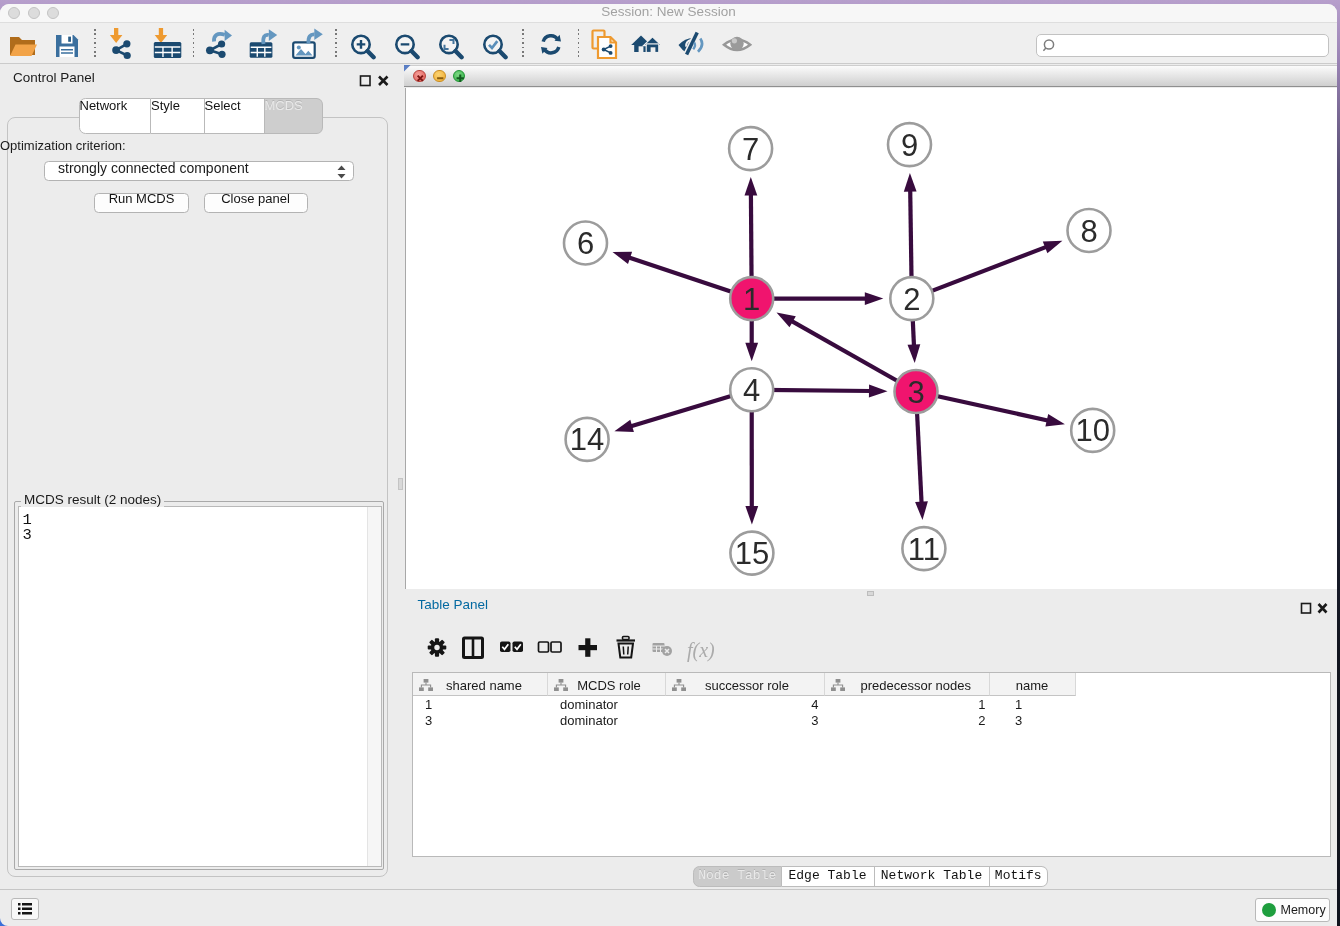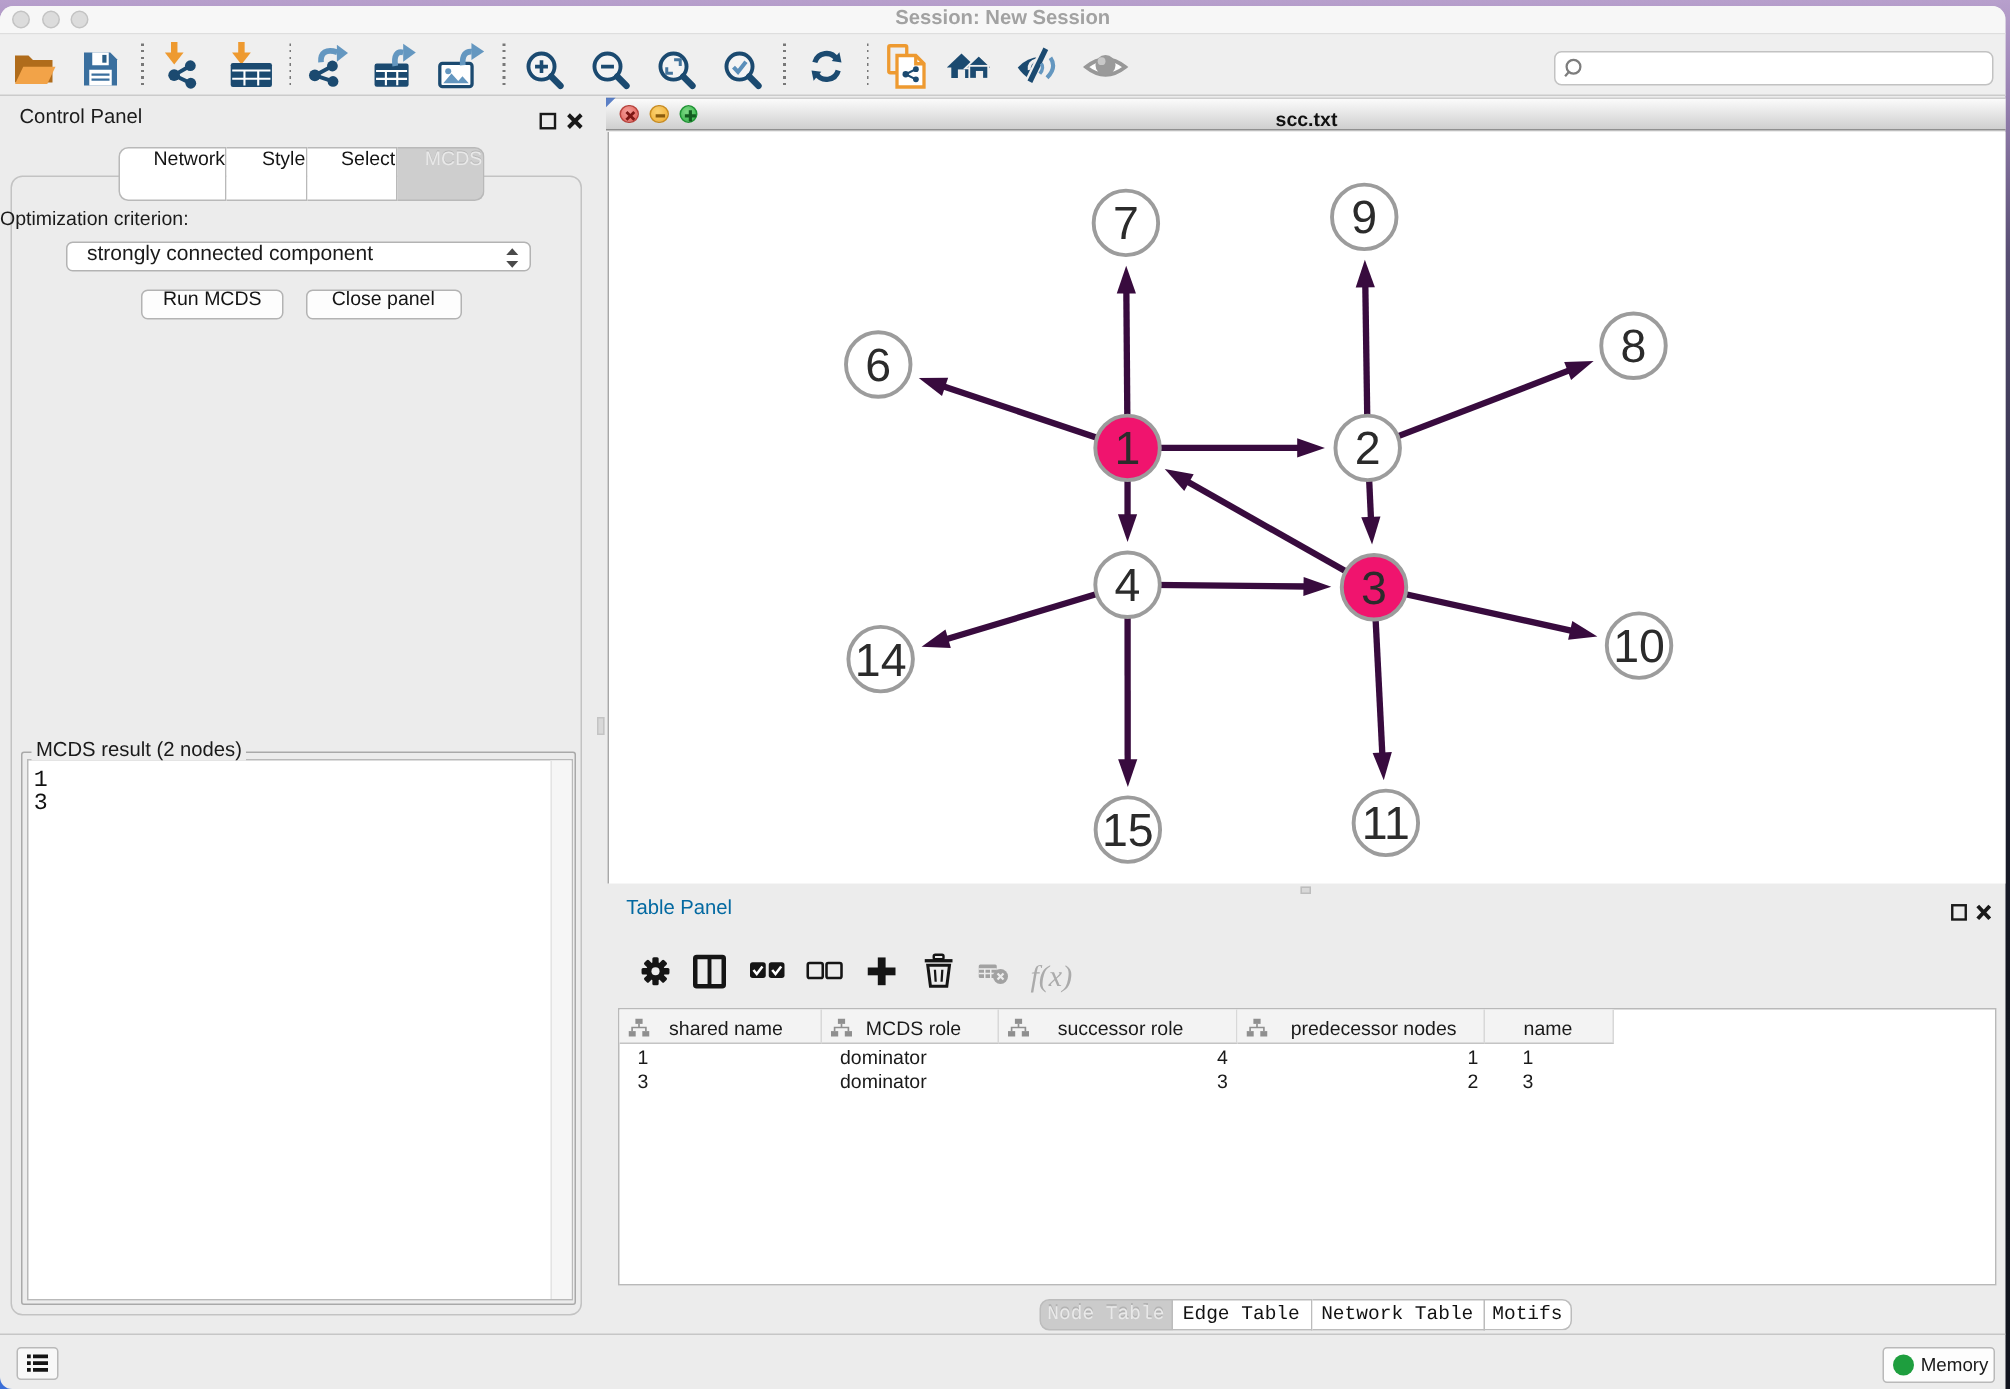--- a/index.html
+++ b/index.html
@@ -1,31 +1,31 @@
 <!DOCTYPE html>
 <html><head><meta charset="utf-8"><style>
 * { margin:0; padding:0; box-sizing:border-box; }
 html,body { width:1340px; height:926px; overflow:hidden; }
 body { background:linear-gradient(180deg,#b79fcc 0%,#9a83b4 60px,#584e74 170px,#23253a 420px,#12151f 650px,#10131d 100%);
   font-family:"Liberation Sans",sans-serif; }
 .abs { position:absolute; }
 #bluecorner { position:absolute; left:0; top:908px; width:16px; height:18px; background:#3b6fd8; }
 #win { position:absolute; left:0; top:4px; width:1337px; height:922px; background:#ececec;
   border-radius:9px 9px 0 8px; overflow:hidden; }
-#titlebar { position:absolute; left:0; top:0; width:100%; height:18.5px; background:#f7f7f7; border-bottom:1px solid #dedede;font-weight:bold; }
+#titlebar { position:absolute; left:0; top:0; width:100%; height:18.5px; background:#f7f7f7; border-bottom:1px solid #dedede; }
 .tl { position:absolute; top:3px; width:12px; height:12px; border-radius:50%; background:#dcdcdc; border:1px solid #c3c3c3; }
 #title { position:absolute; top:-0.5px; left:0; width:100%; text-align:center; font-size:13.5px; color:#a2a2a2; }
 #toolbar { position:absolute; left:0; top:19px; width:100%; height:41px; background:#efefef; border-bottom:1px solid #cbcbcb; }
 .tbi { position:absolute; }
 .tsep { position:absolute; top:25px; height:31px; width:1.6px; background:repeating-linear-gradient(180deg,#787878 0 1.6px,rgba(0,0,0,0) 1.6px 4.4px); }
 #search { position:absolute; left:1036px; top:29.5px; width:293px; height:23px; background:#fff; border:1px solid #c2c2c2; border-radius:5px; }
 .t13 { font-size:13px; color:#1a1a1a; line-height:15px; white-space:nowrap; }
 
 #cp-title { position:absolute; left:13px; top:66.4px; font-size:13.5px; color:#1c1c1c; }
-.tab { position:absolute; top:93.5px; height:36px; background:#fff; border:1px solid #b9b9b9; font-size:13px; color:#141414; text-align:right; line-height:18px; }
+.tab { position:absolute; top:93.5px; height:36px; background:#fff; border:1px solid #b9b9b9; font-size:13px; color:#141414; text-align:left; line-height:18px; }
 #cp-box { position:absolute; left:6.5px; top:113px; width:381px; height:760px; border:1px solid #c3c3c3; border-radius:8px; }
 #opt-label { position:absolute; left:0px; top:133.9px; width:400px; font-size:13px; color:#1b1b1b; }
 #dd { position:absolute; left:44px; top:156.5px; width:310px; height:20px; background:#fff; border:1px solid #b3b3b3; border-radius:4.5px; }
 .btn { position:absolute; top:189px; height:20px; background:#fdfdfd; border:1px solid #b3b3b3; border-radius:4.5px; font-size:13px; color:#141414; text-align:center; line-height:18px; }
 #fs { position:absolute; left:13.5px; top:496.5px; width:370px; height:369px; border:1px solid #a9a9a9; border-radius:2px; }
 #fs-legend { position:absolute; left:21px; top:488px; background:#ececec; padding:0 3px; font-size:13.5px; color:#1a1a1a; }
 #fs-white { position:absolute; left:17.5px; top:501.5px; width:364px; height:361px; background:#fff; border:1px solid #b9b9b9; }
 #fs-scroll { position:absolute; left:366.5px; top:502.5px; width:14px; height:359px; background:#f6f6f6; border-left:1px solid #e4e4e4; }
 .mono { font-family:"Liberation Mono",monospace; font-size:15.5px; line-height:15px; color:#111; }
 
@@ -237,21 +237,20 @@
           <path d="M2.5 2.5 L7.5 7.5 M7.5 2.5 L2.5 7.5" stroke="#7c1714" stroke-width="1.8"></path>
         </svg></div>
     <div class="wbtn" style="left:29px;background:radial-gradient(circle at 40% 35%,#fbd272,#f0ac2e);border:1px solid #c98d22">
       <svg width="10.5" height="10.5" viewBox="0 0 10 10" style="margin:1px">
           <path d="M2 5 H8" stroke="#8a5c0e" stroke-width="2"></path>
         </svg></div>
     <div class="wbtn" style="left:48.8px;background:radial-gradient(circle at 40% 35%,#7ed784,#2db143);border:1px solid #1f9334">
       <svg width="10.5" height="10.5" viewBox="0 0 10 10" style="margin:1px">
           <path d="M5 1.5 V8.5 M1.5 5 H8.5" stroke="#135c20" stroke-width="2"></path>
         </svg></div>
-    <div id="nw-title">scc.txt</div>
     <div id="nw-area">
         <svg width="933" height="501.5" viewBox="0 0 933 501.5" xmlns="http://www.w3.org/2000/svg" style="position:absolute;left:0;top:0">
           <line x1="345.7" y1="210.6" x2="344.9" y2="105.6" stroke="#380b3e" stroke-width="4.2"></line>
           <polygon points="344.8,89.1 351.3,107.6 338.5,107.6" fill="#380b3e"></polygon>
           <line x1="345.7" y1="210.6" x2="222.2" y2="169.3" stroke="#380b3e" stroke-width="4.2"></line>
           <polygon points="206.5,164.0 226.1,163.8 222.0,176.0" fill="#380b3e"></polygon>
           <line x1="345.7" y1="210.6" x2="460.8" y2="210.6" stroke="#380b3e" stroke-width="4.2"></line>
           <polygon points="477.3,210.6 458.8,217.0 458.8,204.2" fill="#380b3e"></polygon>
           <line x1="345.7" y1="210.6" x2="345.7" y2="256.8" stroke="#380b3e" stroke-width="4.2"></line>
           <polygon points="345.7,273.3 339.3,254.8 352.1,254.8" fill="#380b3e"></polygon>

